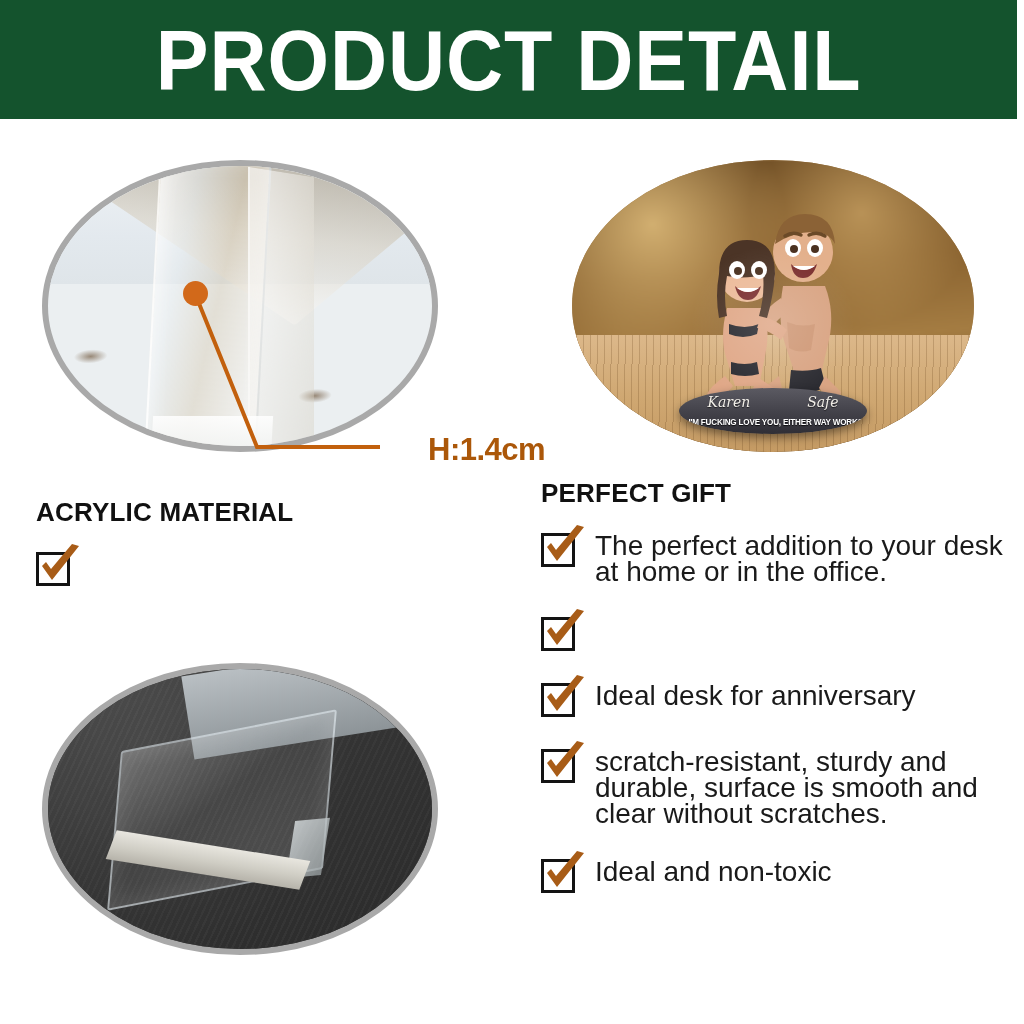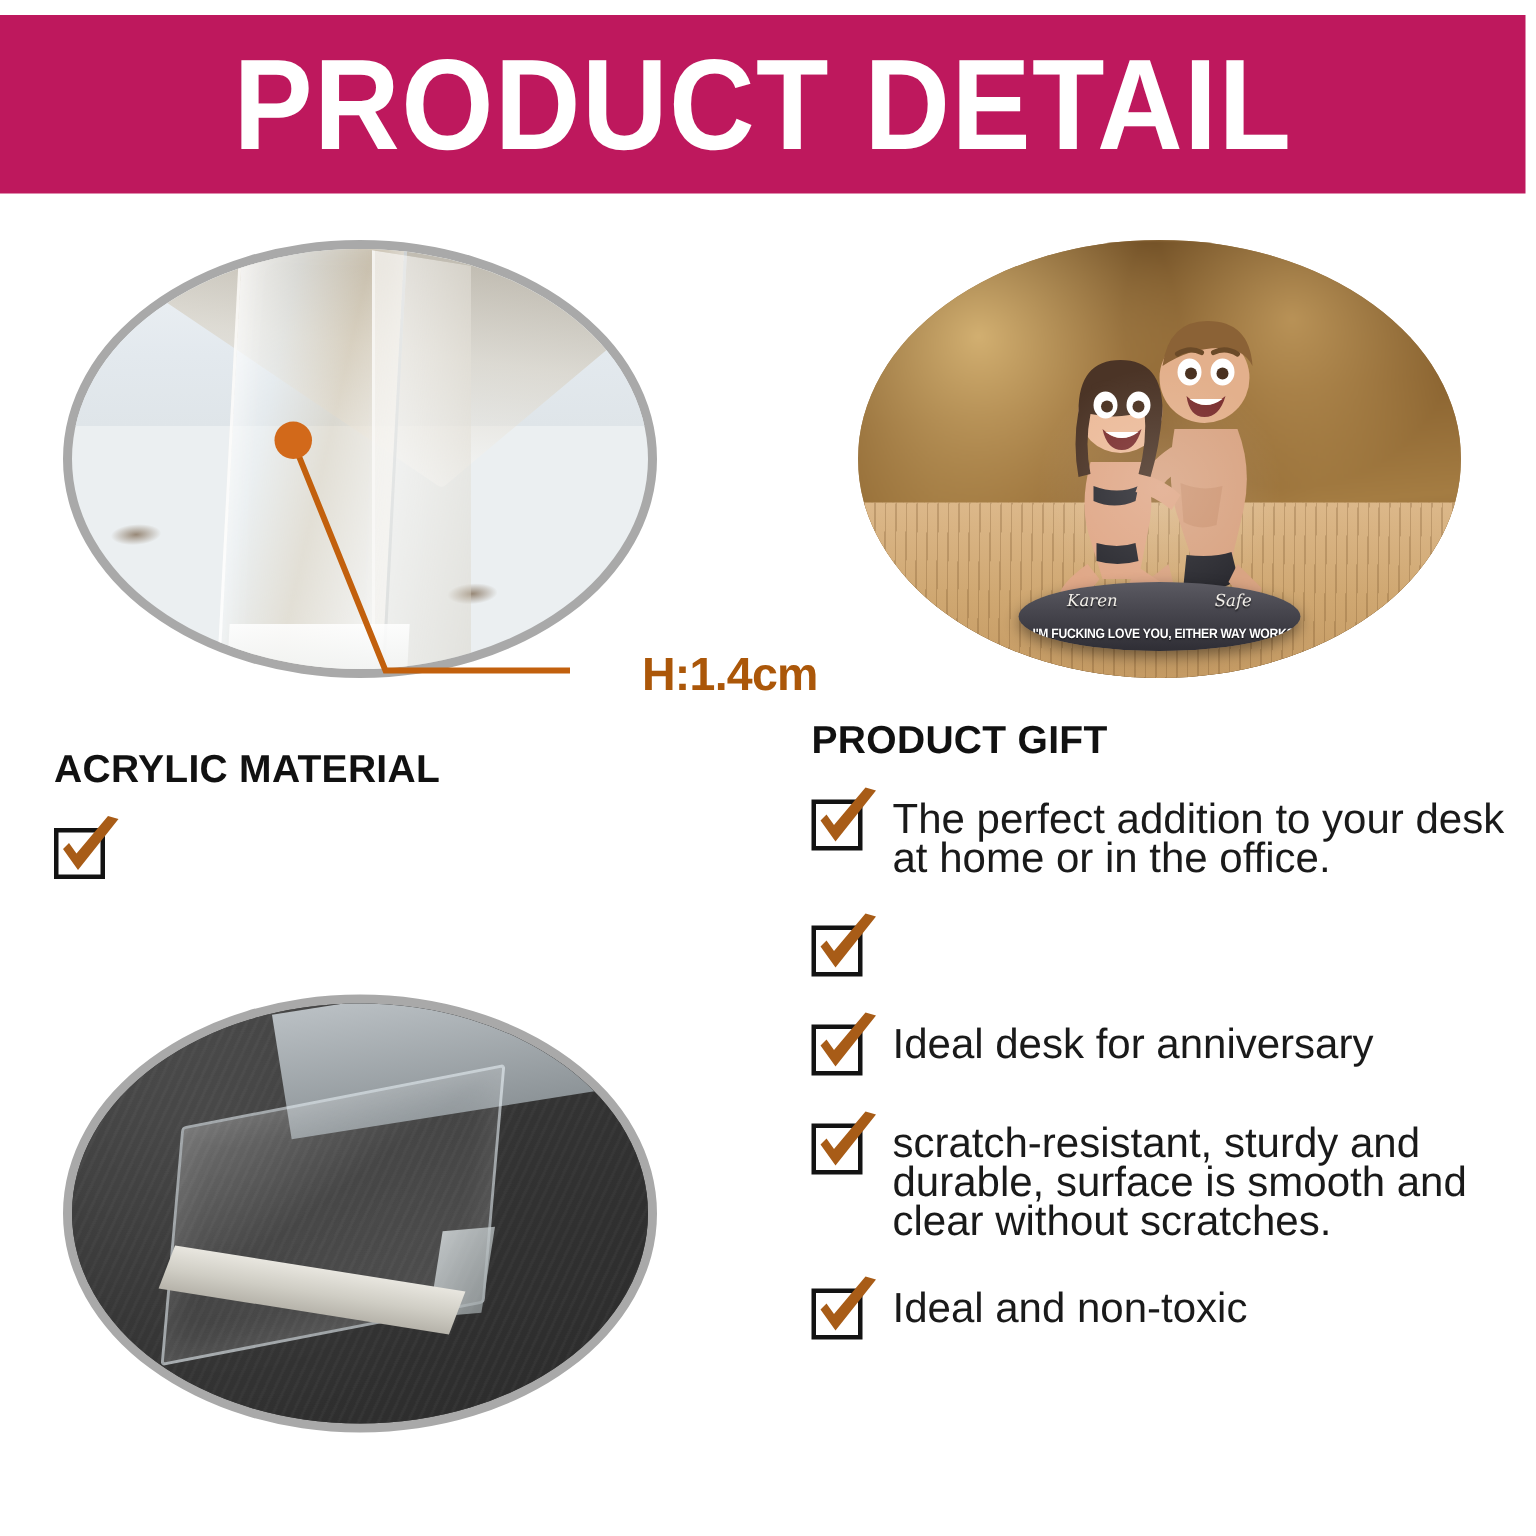--- a/index.html
+++ b/index.html
@@ -13,24 +13,24 @@
     position: relative;
     overflow: hidden;
     font-family: "Liberation Sans", sans-serif;
     color: #111111;
   }
 
   
   .banner {
     position: absolute;
     left: 0;
-    top: 10px;
+    top: 0;
     width: 1017px;
     height: 119px;
-    background: #be185d;
+    background: #14532d;
     display: flex;
     align-items: center;
     justify-content: center;
   }
   .banner-title {
     color: #ffffff;
     font-family: "Liberation Sans Narrow", "Liberation Sans", sans-serif;
     font-weight: bold;
     font-size: 86px;
     line-height: 86px;
@@ -205,21 +205,21 @@
     background: linear-gradient(180deg,#5b5a62 0%, #46454d 45%, #2f2e35 100%);
     box-shadow: 0 4px 10px rgba(0,0,0,0.45);
     overflow: hidden;
   }
   .base-names {
     position: absolute; top: 6px; left: 0; width: 100%;
     display: flex; justify-content: space-around;
     color: #f2efe9;
     font-family: "DejaVu Serif", serif;
     font-style: italic;
-    font-size: 11px;
+    font-size: 14px;
     text-shadow: 0 1px 1px rgba(0,0,0,0.6);
   }
   .base-caption {
     position: absolute; bottom: 7px; left: 0; width: 100%;
     text-align: center;
     color: #ffffff;
     font-family: "Liberation Sans Narrow", "Liberation Sans", sans-serif;
     font-weight: bold;
     font-size: 9px;
     letter-spacing: -0.2px;
@@ -409,21 +409,21 @@
   <div class="feature">
     <span class="checkbox">
       <svg class="tick" viewBox="0 0 48 48">
         <path d="M7 24 L17 38 L44 4 L37 2 L16 27 L11 20 Z" fill="#a85c17"></path>
       </svg>
     </span>
   </div>
 </div>
 
 <div class="col" id="col-right">
-  <h2 class="section-title">PRODUCT GIFT</h2>
+  <h2 class="section-title">PERFECT GIFT</h2>
 
   <div class="feature">
     <span class="checkbox">
       <svg class="tick" viewBox="0 0 48 48">
         <path d="M7 24 L17 38 L44 4 L37 2 L16 27 L11 20 Z" fill="#a85c17"></path>
       </svg>
     </span>
     <span class="feature-text">The perfect addition to your desk at home or in the office.</span>
   </div>
 

